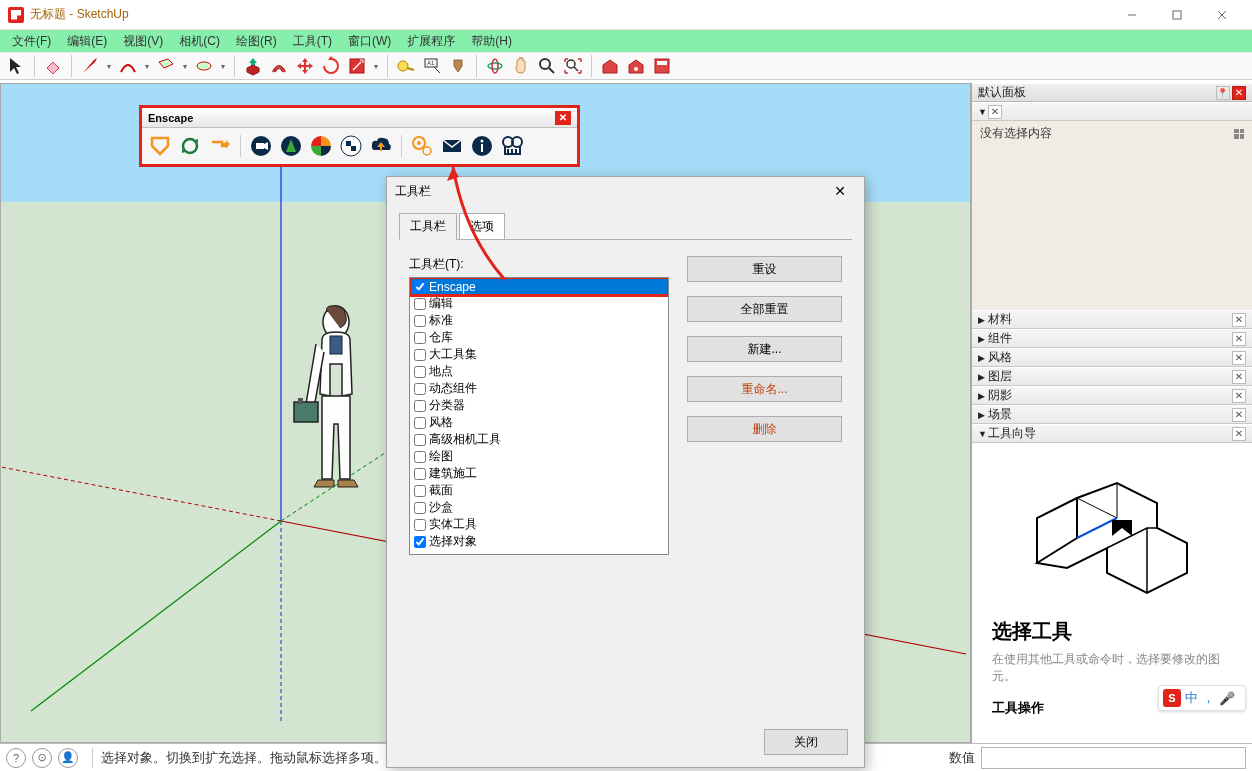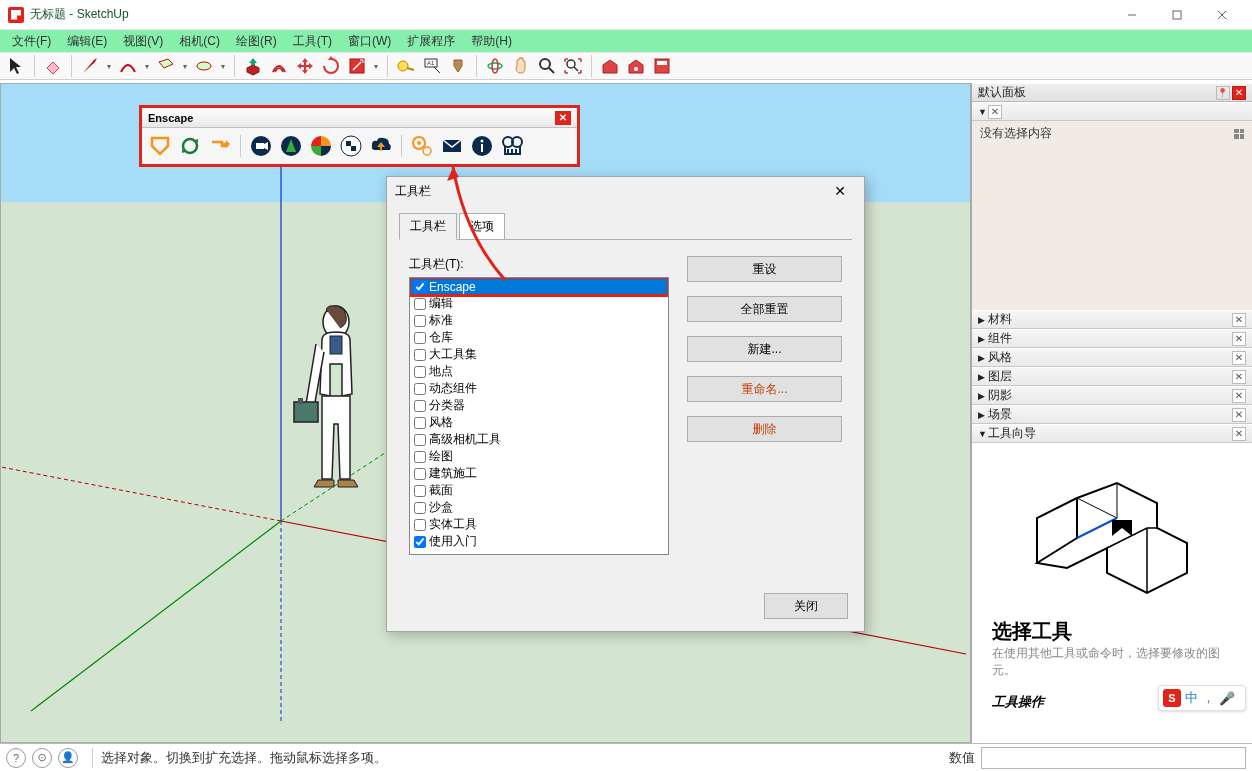--- a/index.html
+++ b/index.html
@@ -2,21 +2,21 @@
 <html><head>
 <meta charset="utf-8">
 <style>
 * { box-sizing: border-box; margin: 0; padding: 0; font-family: "Microsoft YaHei", "Segoe UI", Tahoma, sans-serif; }
 body { background: #fff; width: 1252px; height: 771px; overflow: hidden; font-size: 12px; position: relative; }
 
 
 .titlebar { height: 30px; background: #fff; display: flex; align-items: center; padding: 0 8px; border-bottom: 1px solid #e5e5e5; }
 .titlebar .app-icon { width: 16px; height: 16px; background: #e2231a; border-radius: 2px; margin-right: 6px; position: relative; }
 .titlebar .app-icon::after { content: ""; position: absolute; left: 3px; top: 3px; width: 10px; height: 10px; background: #fff; clip-path: polygon(0 0, 100% 0, 100% 60%, 60% 60%, 60% 100%, 0 100%); }
-.titlebar .title { color: #14532d; flex: 1; font-size: 12px; }
+.titlebar .title { color: #a16207; flex: 1; font-size: 12px; }
 .titlebar .win-btn { width: 45px; height: 28px; display: flex; align-items: center; justify-content: center; color: #666; }
 
 
 .menubar { height: 22px; background: #86efac; display: flex; align-items: center; padding: 0 4px; font-size: 12px; color: #333; }
 .menubar .menu-item { padding: 2px 8px; }
 
 
 .toolbar-row { height: 28px; background: #f9f9f9; border-top: 1px solid #e8e8e8; border-bottom: 1px solid #d0d0d0; display: flex; align-items: center; padding: 0 4px; gap: 2px; }
 .tb-sep { width: 1px; height: 22px; background: #ccc; margin: 0 4px; }
 .tb-btn { width: 24px; height: 24px; display: flex; align-items: center; justify-content: center; position: relative; }
@@ -36,44 +36,44 @@
 .default-panel-hdr { background: linear-gradient(#efefef, #e0e0e0); border-bottom: 1px solid #b8b8b8; }
 .default-panel-hdr .x { background: #e2231a; border-color: #b81c15; color: #fff; }
 .default-panel-hdr .pin { width: 14px; height: 14px; border: 1px solid #bbb; font-size: 9px; display: flex; align-items: center; justify-content: center; margin-right: 2px; }
 .panel-body { background: #f0ece4; padding: 6px 8px; font-size: 12px; color: #333; }
 .panel-body.entity { height: 25px; display: flex; align-items: center; justify-content: space-between; }
 .drag-icon { width: 10px; height: 10px; display: grid; grid-template-columns: 1fr 1fr; grid-template-rows: 1fr 1fr; gap: 1px; }
 .drag-icon span { background: #888; }
 .panel-spacer { flex: 1; background: #f0ece4; }
 .instructor { background: #fff; height: 300px; overflow-y: scroll; padding: 15px 20px; font-size: 12px; }
 .instructor-img { width: 200px; height: 140px; margin: 10px auto; display: flex; align-items: center; justify-content: center; }
-.instructor h2 { font-size: 20px; font-weight: bold; }
+.instructor h2 { font-size: 20px; font-weight: bold; margin-bottom: 6px; }
 .instructor p { color: #888; margin-bottom: 14px; }
-.instructor h3 { font-size: 13px; font-weight: bold; margin-bottom: 12px; font-style: italic; }
+.instructor h3 { font-size: 13px; font-weight: bold; margin-bottom: 12px; }
 .instructor ol { padding-left: 18px; color: #888; }
 
 
 .statusbar { position: absolute; bottom: 0; left: 0; right: 0; height: 28px; background: #fff; border-top: 1px solid #bbb; display: flex; align-items: center; padding: 0 6px; font-size: 13px; color: #333; }
 .statusbar .sb-icon { width: 20px; height: 20px; border: 1px solid #999; border-radius: 50%; display: flex; align-items: center; justify-content: center; margin-right: 6px; font-size: 11px; color: #666; }
 .statusbar .sb-sep { width: 1px; height: 20px; background: #ccc; margin: 0 8px; }
 .statusbar .sb-text { flex: 1; }
 .statusbar .sb-measure { width: 265px; height: 22px; border: 1px solid #b5b5b5; background: #fff; margin-left: auto; }
 .statusbar .sb-label { margin-right: 6px; }
 
 
 .float-tb { position: absolute; left: 139px; top: 105px; width: 441px; border: 3px solid #e2231a; background: #f0f0f0; z-index: 10; }
 .float-tb .ft-title { height: 20px; background: linear-gradient(#fff, #e7e7e7); display: flex; align-items: center; padding: 0 6px; border-bottom: 1px solid #c0c0c0; font-size: 11px; font-weight: bold; }
 .float-tb .ft-title .lbl { flex: 1; }
 .float-tb .ft-title .x { width: 16px; height: 14px; background: #e2231a; color: #fff; font-size: 10px; display: flex; align-items: center; justify-content: center; }
 .float-tb .ft-body { height: 36px; display: flex; align-items: center; padding: 0 4px; gap: 2px; background: #f6f6f6; }
 .ens-btn { width: 28px; height: 28px; display: flex; align-items: center; justify-content: center; }
 .ens-btn svg { width: 24px; height: 24px; }
 
 
-.dialog { position: absolute; left: 386px; top: 176px; width: 479px; height: 456px; background: #f0f0f0; border: 1px solid #a5a5a5; box-shadow: 3px 3px 12px rgba(0,0,0,0.25); z-index: 20; }
+.dialog { position: absolute; left: 386px; top: 176px; width: 479px; height: 592px; background: #f0f0f0; border: 1px solid #a5a5a5; box-shadow: 3px 3px 12px rgba(0,0,0,0.25); z-index: 20; }
 .dialog .dlg-title { height: 28px; display: flex; align-items: center; padding: 0 8px; font-size: 12px; }
 .dialog .dlg-title .lbl { flex: 1; }
 .dialog .dlg-title .x { width: 32px; height: 24px; display: flex; align-items: center; justify-content: center; font-size: 14px; }
 .dialog .dlg-body { padding: 8px 12px; }
 .tabs { display: flex; border-bottom: 1px solid #aeaeae; }
 .tab { padding: 4px 10px; border: 1px solid #aeaeae; background: #f0f0f0; margin-right: 2px; margin-bottom: -1px; font-size: 12px; }
 .tab.active { background: #f0f0f0; border-bottom: 1px solid #f0f0f0; }
 .tab:not(.active) { background: #fff; border-bottom: 1px solid #aeaeae; border-top: 1px solid #aeaeae; }
 .dlg-content { padding: 16px 10px 10px; display: flex; gap: 18px; }
 .list-lbl { font-size: 12px; margin-bottom: 4px; }
@@ -528,21 +528,21 @@
             <div class="list-item">
               <input type="checkbox" style="">
               <span>沙盒</span>
             </div>
             <div class="list-item">
               <input type="checkbox" style="">
               <span>实体工具</span>
             </div>
             <div class="list-item">
               <input type="checkbox" checked="" style="">
-              <span>使用入门</span>
+              <span>选择对象</span>
             </div>
           </div>
       </div>
       <div class="dlg-btns">
         <button class="dlg-btn">重设</button>
         <button class="dlg-btn">全部重置</button>
         <button class="dlg-btn">新建...</button>
         <button class="dlg-btn" disabled="">重命名...</button>
         <button class="dlg-btn" disabled="">删除</button>
       </div>

